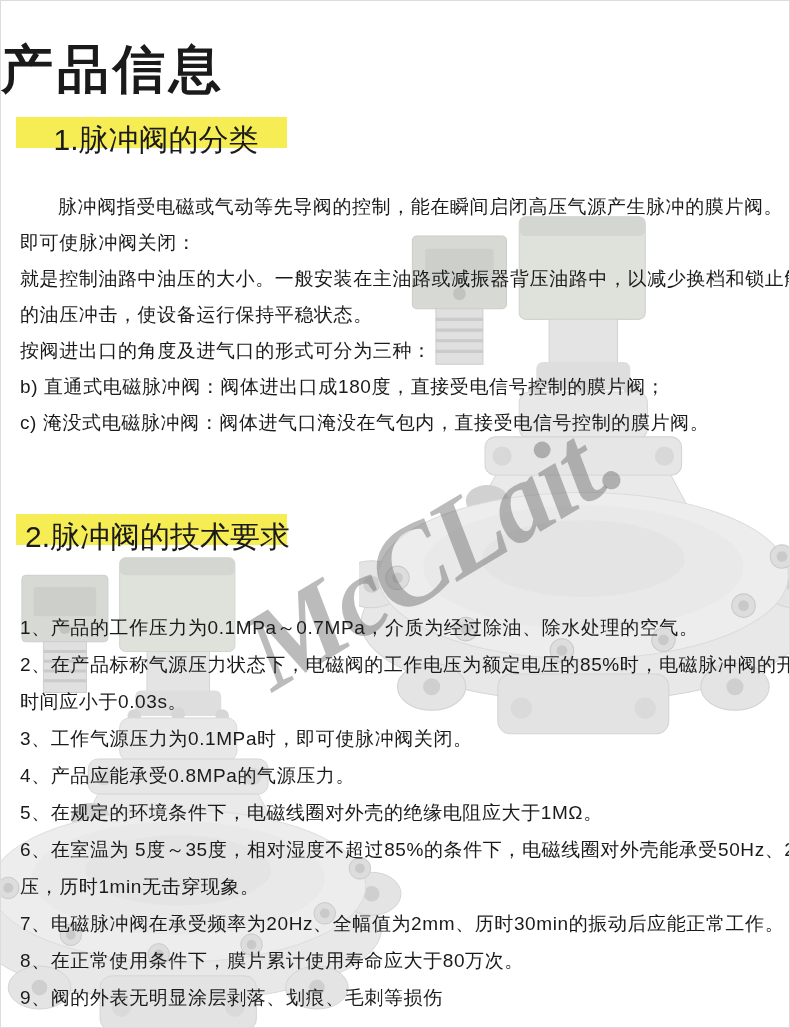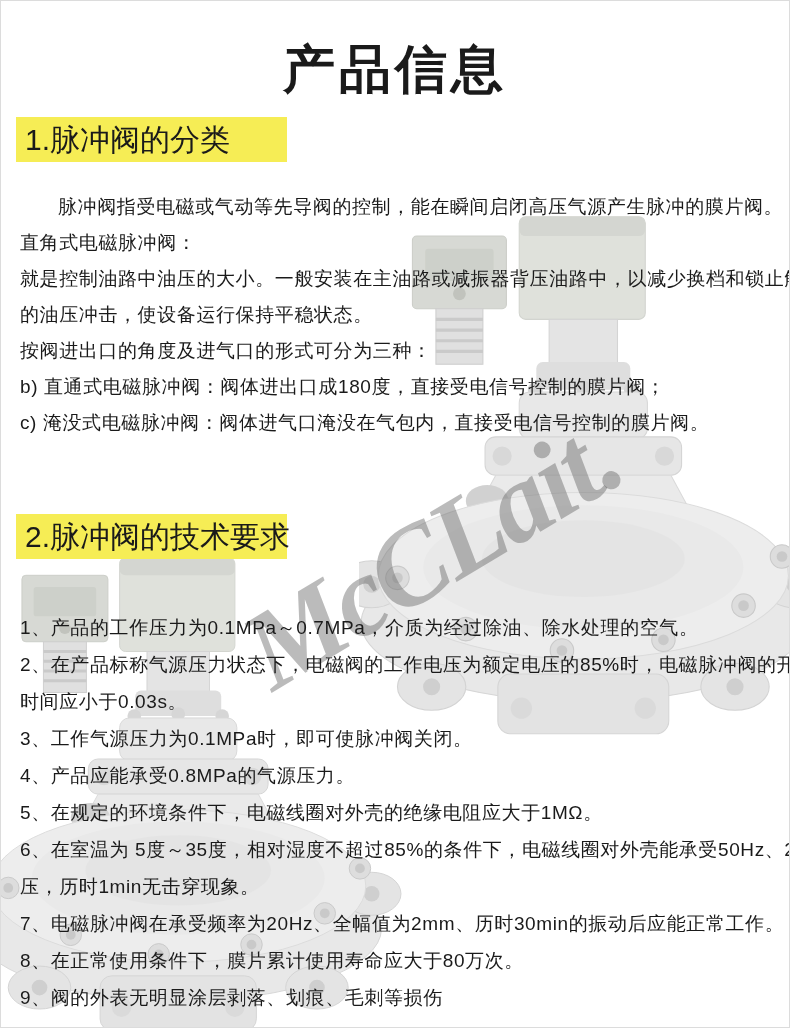--- a/index.html
+++ b/index.html
@@ -23,29 +23,29 @@
     transform:rotate(-31deg);
     font-family:"Liberation Serif","DejaVu Serif",serif;
     font-weight:bold; font-style:italic;
     font-size:112px; letter-spacing:-3px;
     color:rgba(104,104,104,0.45);
     z-index:2; pointer-events:none; white-space:nowrap;
   }
 
   .page-title {
     position:absolute; top:34px; left:0; width:100%; margin:0;
-    text-align:center; font-size:52px; font-weight:900; letter-spacing:4px;
+    font-size:52px; font-weight:900; letter-spacing:4px;
     z-index:3;
   }
 
   .section-heading {
-    position:absolute; left:15px; width:262px; height:45px;
+    position:absolute; left:15px; width:262px; height:31px;
     line-height:45px; padding-left:9px;
     background:#F6ED55; font-size:30px; font-weight:400;
-    z-index:3; white-space:nowrap;
+    z-index:3; white-space:nowrap;text-align:center;
   }
   .heading-1 { top:116px; }
   .heading-2 { top:513px; }
 
   .body-block { position:absolute; left:19px; right:10px; z-index:3; font-size:19px; letter-spacing:0.6px; }
   .body-1 { top:188px; }
   .body-2 { top:584px;margin-top:24px; }
   .body-1 .line { height:36px; line-height:36px; }
   .body-2 .line { height:37px; line-height:37px; }
   .line { margin:0; white-space:nowrap; overflow:visible; }
@@ -135,21 +135,21 @@
   </svg>
 
   <div class="watermark">McCLait.</div>
 
   <h1 class="page-title">产品信息</h1>
 
   <div class="section-heading heading-1">1.脉冲阀的分类</div>
 
   <div class="body-block body-1">
     <p class="line indent">脉冲阀指受电磁或气动等先导阀的控制，能在瞬间启闭高压气源产生脉冲的膜片阀。</p>
-    <p class="line">直角式电磁脉冲阀：</p>
+    <p class="line">即可使脉冲阀关闭：</p>
     <p class="line">就是控制油路中油压的大小。一般安装在主油路或减振器背压油路中，以减少换档和锁止解锁时</p>
     <p class="line">的油压冲击，使设备运行保持平稳状态。</p>
     <p class="line">按阀进出口的角度及进气口的形式可分为三种：</p>
     <p class="line">b) 直通式电磁脉冲阀：阀体进出口成180度，直接受电信号控制的膜片阀；</p>
     <p class="line">c) 淹没式电磁脉冲阀：阀体进气口淹没在气包内，直接受电信号控制的膜片阀。</p>
   </div>
 
   <div class="section-heading heading-2">2.脉冲阀的技术要求</div>
 
   <div class="body-block body-2">

